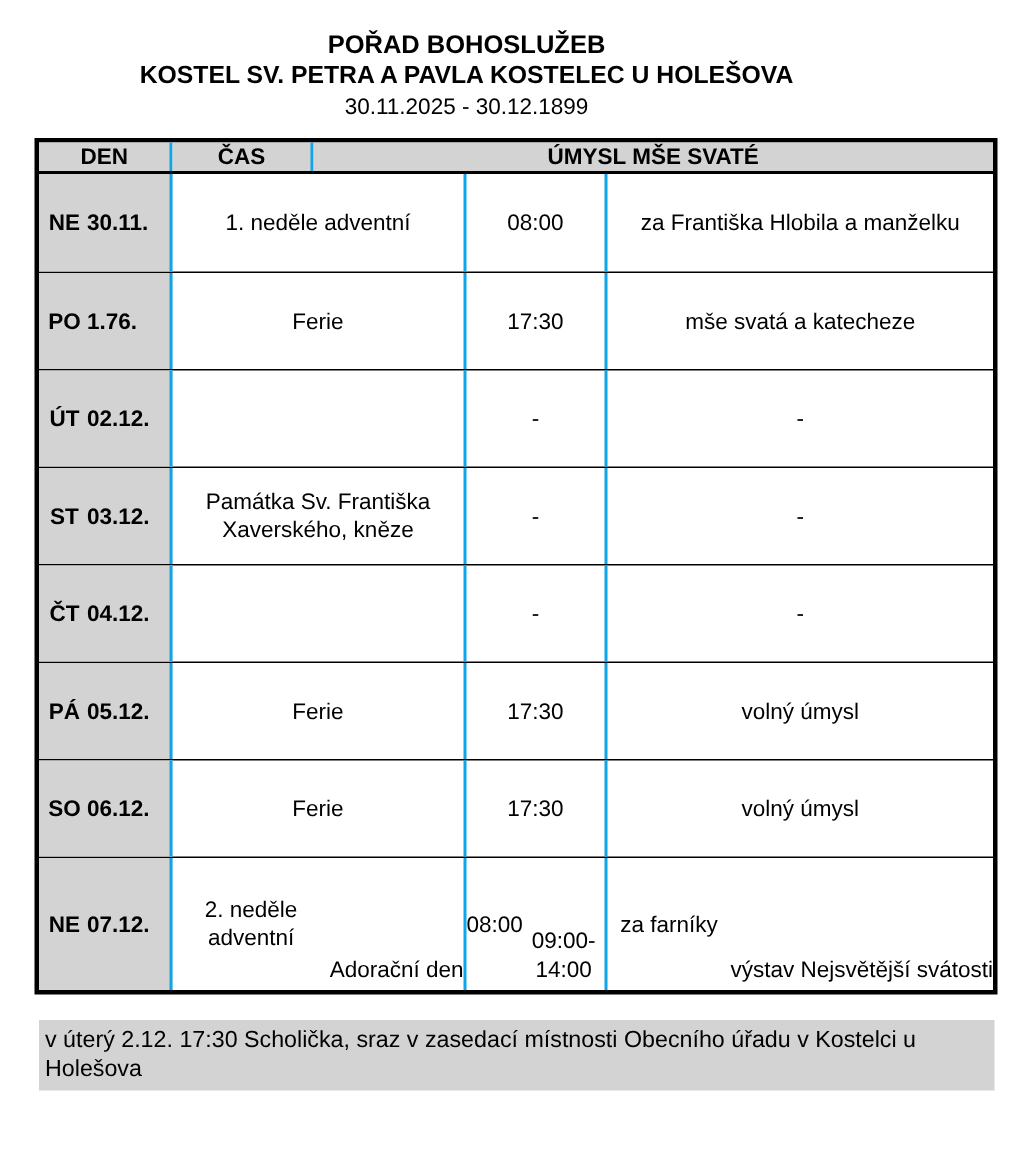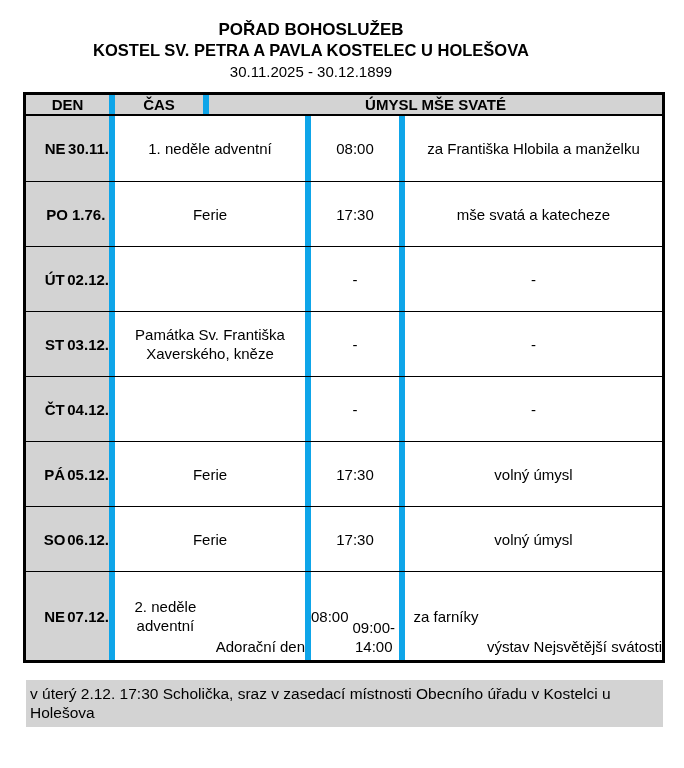--- a/index.html
+++ b/index.html
@@ -26,21 +26,21 @@
     border: 3px solid #000;
     box-sizing: border-box;
   }
   .trow { display: flex; height: 65px; box-sizing: border-box; }
   .trow.hdr { height: 21px; border-bottom: 2px solid #000; }
   .trow + .trow + .trow { border-top: 1.5px solid #000; justify-content: space-between; } 
   .trow.tall { height: 89px; }
 
   .td {
     box-sizing: border-box;
-    border-right: 6px solid #0ea5e9;
+    border-right: 2px solid #0ea5e9;
     display: flex;
     align-items: center;
     justify-content: center;
     font-size: 15px;
     text-align: center;
     line-height: 19px;
   }
   .td:last-child { border-right: none; }
   .c1 { width: 89px; }
   .c2 { width: 196px; padding: 0 12px; }
@@ -50,21 +50,21 @@
   .hdr .td {
     background: #d3d3d3;
     font-weight: bold;
     padding: 0;
   }
 
   .day-cell {
     background: #d3d3d3;
     font-weight: bold;
     justify-content: flex-start;
-    padding-left: 16px;
+    padding-left: 2px;
   }
   .day-abbr { display: inline-block; width: 30px; }
   .day-date { display: inline-block; }
 
   
   .two-line { flex-direction: row; align-items: stretch; padding: 0; }
   .two-line .line1 { flex: 1; display: flex; align-items: center; justify-content: center; }
   .two-line .line2 { display: flex; align-items: flex-end; justify-content: center; padding-bottom: 4px; }
 
   

